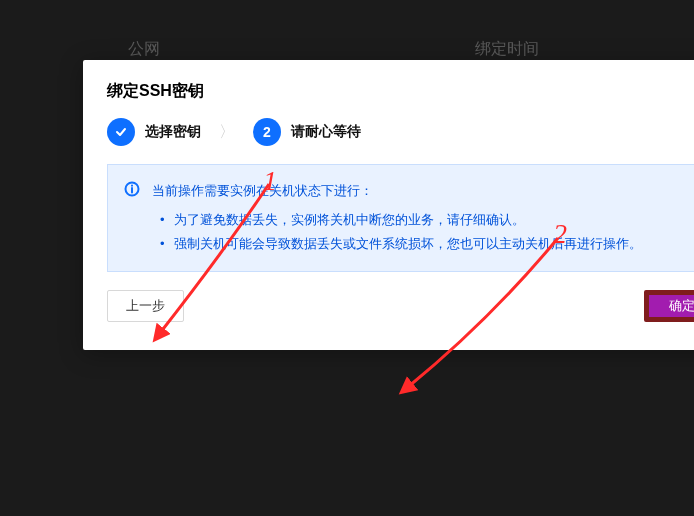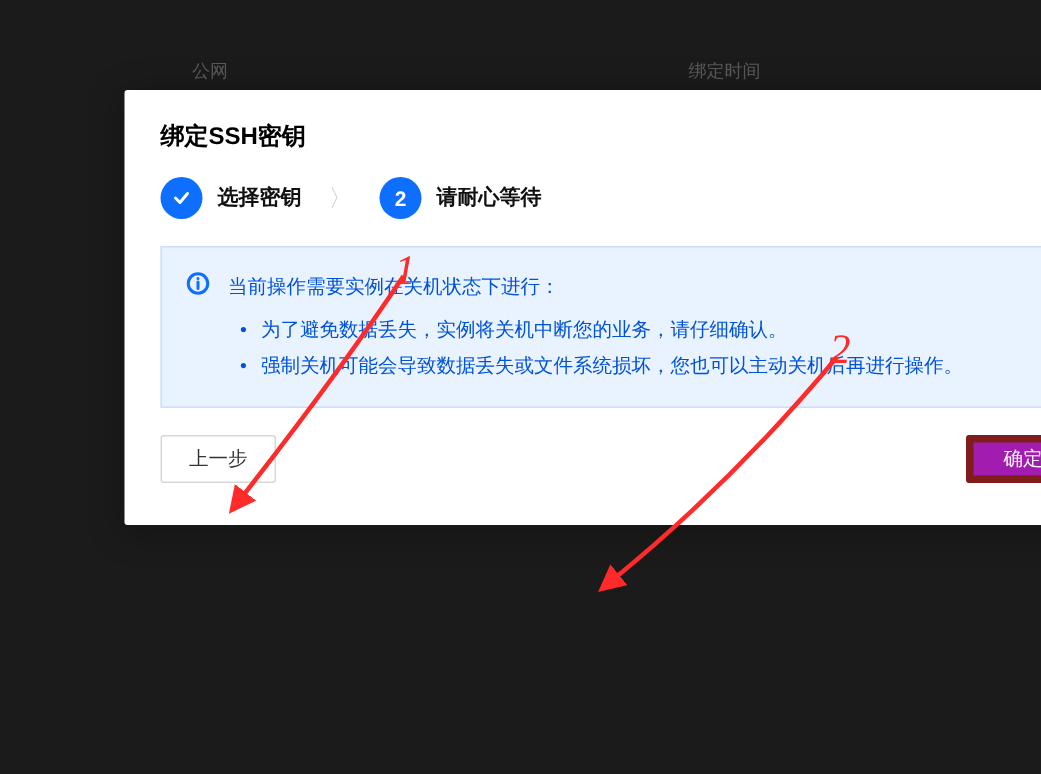--- a/index.html
+++ b/index.html
@@ -1,19 +1,19 @@
 <!DOCTYPE html>
 <html><head>
   <meta charset="utf-8">
   <style>
     * { margin: 0; padding: 0; box-sizing: border-box; }
     body { font-family: -apple-system, "PingFang SC", "Microsoft YaHei", sans-serif; background: #2a2a2a; width: 694px; height: 516px; position: relative; overflow: hidden; }
-    .bg-header { position: absolute; top: 39px; left: 0; right: 0; height: 14px; display: flex; color: #888; font-size: 12px; }
+    .bg-header { position: absolute; top: 39px; left: 0; right: 0; height: 14px; display: flex; color: #888; font-size: 16px; }
     .bg-h1 { position: absolute; left: 128px; }
-    .bg-h2 { position: absolute; left: 459px; }
+    .bg-h2 { position: absolute; left: 475px; }
     .overlay { position: absolute; inset: 0; background: rgba(0,0,0,0.35); }
     .modal { position: absolute; left: 71px; top: 60px; width: 661px; background: #fff; border-radius: 2px; box-shadow: 0 4px 24px rgba(0,0,0,0.3); padding: 0; margin-left: 12px; }
     .modal-header { display: flex; align-items: center; justify-content: space-between; padding: 20px 24px 16px 24px; }
     .modal-title { font-size: 16px; font-weight: 600; color: #000; }
     .close-btn { color: #999; font-size: 22px; line-height: 1; cursor: pointer; background: none; border: none; padding: 0; }
     .steps { display: flex; align-items: center; gap: 18px; padding: 0 24px 18px 24px; }
     .step { display: flex; align-items: center; gap: 10px; }
     .step-circle { width: 28px; height: 28px; border-radius: 50%; display: flex; align-items: center; justify-content: center; color: #fff; font-weight: 600; font-size: 14px; }
     .step-done { background: #0e6fff; }
     .step-active { background: #0e6fff; }

